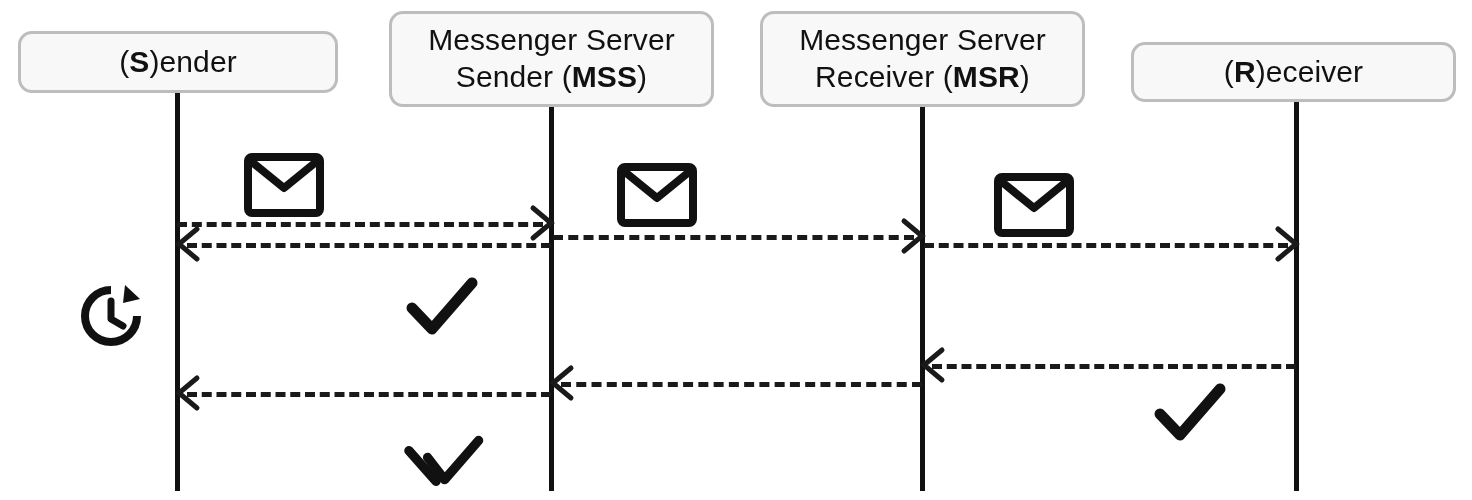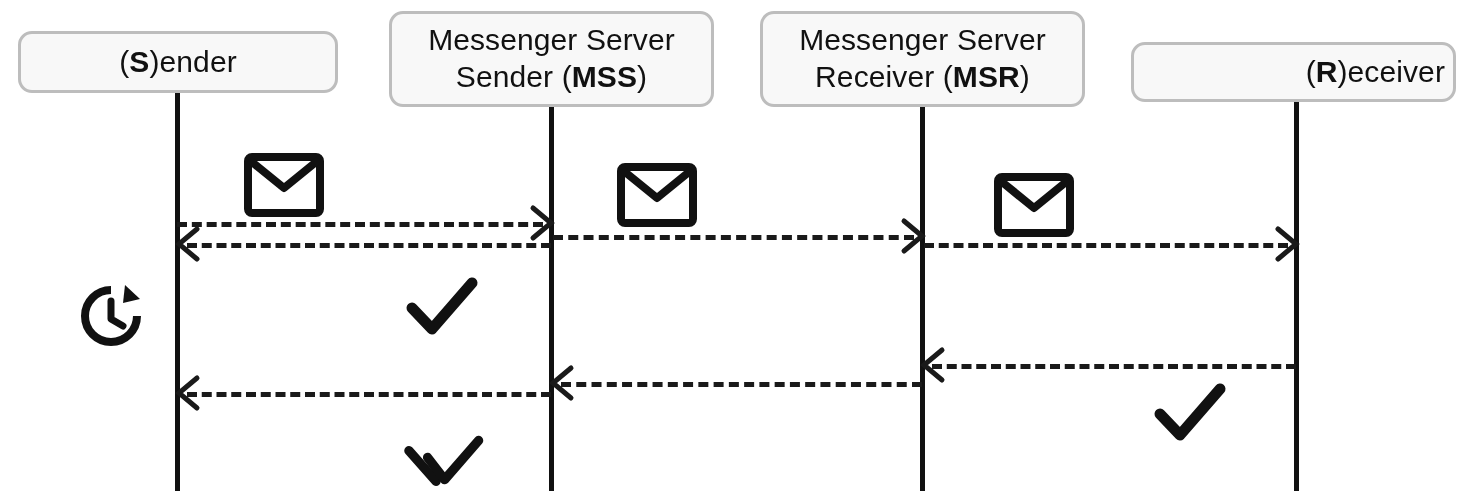--- a/index.html
+++ b/index.html
@@ -78,21 +78,21 @@
   </div>
 
   <div class="participant-box" style="left:389px; top:11px; width:325px; height:96px;">
     <span class="participant-label">Messenger Server<br>Sender (<b>MSS</b>)</span>
   </div>
 
   <div class="participant-box" style="left:760px; top:11px; width:325px; height:96px;">
     <span class="participant-label">Messenger Server<br>Receiver (<b>MSR</b>)</span>
   </div>
 
-  <div class="participant-box" style="left:1131px; top:42px; width:325px; height:60px;text-align:right;">
+  <div class="participant-box" style="left:1131px; top:42px; width:325px; height:60px;">
     <span class="participant-label">(<b>R</b>)eceiver</span>
   </div>
 
   <div class="msg" style="left:177px; top:222px; width:366px;"></div>
   <div class="msg" style="left:553px; top:235px; width:361px;"></div>
   <div class="msg" style="left:924px; top:243px; width:364px;"></div>
 
   <div class="msg" style="left:187px; top:243px; width:364px;"></div>
 
   <div class="msg" style="left:932px; top:364px; width:364px;"></div>

